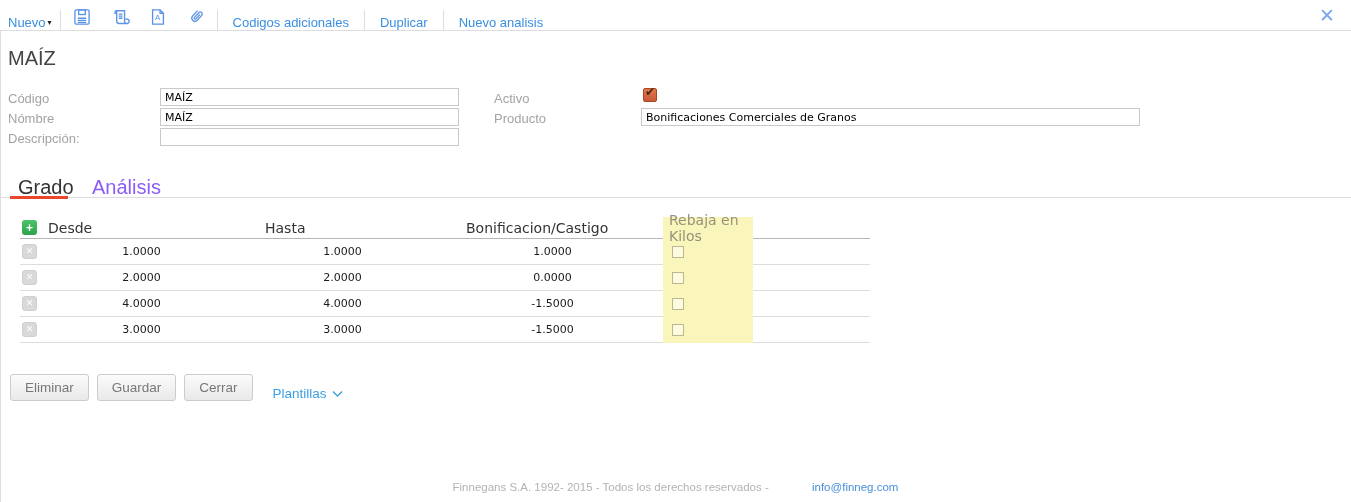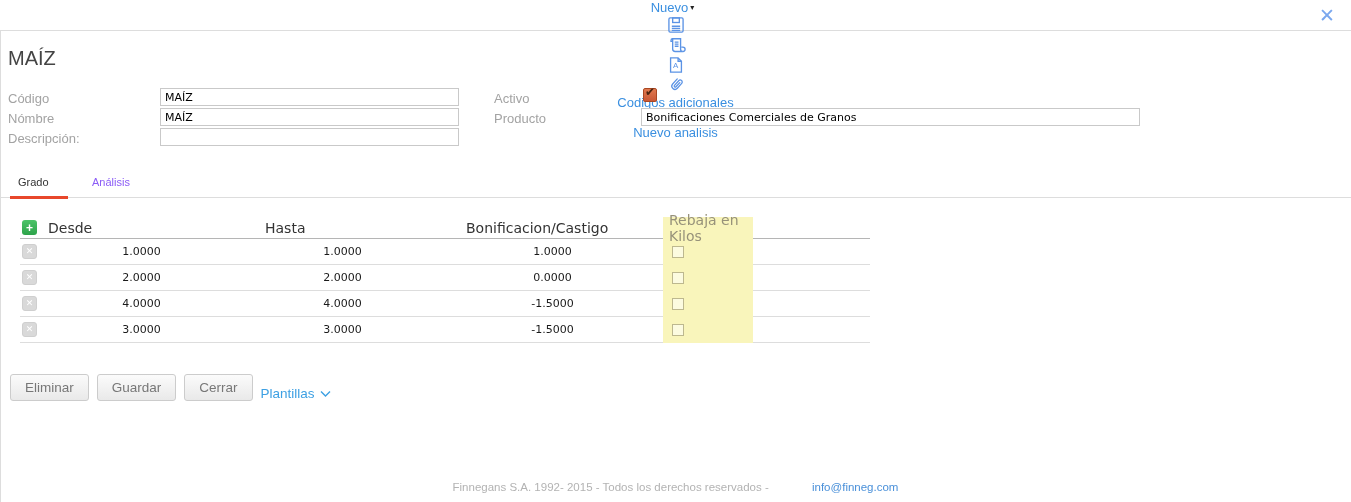--- a/index.html
+++ b/index.html
@@ -2,21 +2,21 @@
 <html><head>
 <meta charset="utf-8">
 <style>
   * { margin:0; padding:0; box-sizing:border-box; }
   html,body { background:#fff; }
   body { font-family:"Liberation Sans", sans-serif; }
   .page { position:relative; width:1351px; height:502px; background:#fff; overflow:hidden; }
 
   
   .toolbar { position:absolute; top:0; left:0; right:0; height:31px;
-             border-bottom:1px solid #ddd; display:flex; align-items:center; padding-left:0;flex-direction:column; }
+             border-bottom:1px solid #ddd; display:flex; align-items:flex-end; padding-left:8px; }
   .tb-link { color:#3a8fe0; font-size:13px; cursor:pointer; white-space:nowrap; }
   .tb-text-btn { padding:0 13px; }
   .nuevo-wrap { display:flex; align-items:center; padding-right:6px; }
   .caret { font-size:8px; color:#222; margin-left:2px; line-height:1; }
   .tb-sep { width:1px; height:20px; background:#ddd; margin:0 2px; }
   .tb-icon { width:38px; height:26px; display:flex; align-items:center; justify-content:center; cursor:pointer; }
   .tb-icon svg { display:block; }
   .close-btn { position:absolute; right:16px; top:3px; color:#7aa7ee; font-size:19px;
                cursor:pointer; line-height:24px; font-family:"DejaVu Sans", sans-serif; }
 
@@ -26,21 +26,21 @@
   .page-title { position:absolute; left:8px; top:47px; font-size:20px; color:#444; }
   .flabel { position:absolute; font-size:13px; color:#a3a3a3; }
   .inp { position:absolute; height:18px; border:1px solid #c9c9c9; background:#fff;
          font-family:"DejaVu Sans", sans-serif; font-size:11px; color:#000; padding:1px 4px; }
   .cb-orange { position:absolute; left:643px; top:88px; width:14px; height:14px; border-radius:2px;
                background:linear-gradient(#e0794f,#c95836); border:1px solid #aa4722; cursor:pointer; }
   .cb-orange .check { position:absolute; left:1px; top:-4px; font-size:12px; color:#4a2410; }
 
   
   .tabs { position:absolute; left:0; right:0; top:171px; height:27px; border-bottom:1px solid #ddd; }
-  .tab { position:absolute; top:5px; font-size:11px; cursor:pointer; }
+  .tab { position:absolute; top:5px; font-size:20px; cursor:pointer; }
   .tab-active { left:18px; color:#333; }
   .tab-inactive { left:92px; color:#8b5cf6; }
   .tab-underline { position:absolute; left:10px; bottom:-2px; width:58px; height:3px; background:#e8472b; }
 
   
   .grid { position:absolute; left:20px; top:217px; width:850px; }
   .yellow-col { position:absolute; left:643px; top:0; width:90px; height:126px; background:#f9f5bb; z-index:1; }
   .grow { display:flex; align-items:center; position:relative; }
   .ghead { height:22px; border-bottom:1px solid #b5b5b5; }
   .gdata { height:26px; border-bottom:1px solid #ddd; }
@@ -61,21 +61,21 @@
              display:flex; align-items:center; justify-content:center; line-height:1; cursor:pointer;
              font-family:"DejaVu Sans", sans-serif; }
   .cb-plain { display:block; width:12px; height:12px; margin-left:17px;
               border:1px solid #bdb88f; background:rgba(255,255,255,0.55); cursor:pointer; }
 
   
   .actions { position:absolute; left:10px; top:374px; display:flex; align-items:flex-end; }
   .btn { background:linear-gradient(#fbfbfb,#e9e9e9); border:1px solid #ccc; border-radius:3px;
          color:#777; font-size:13.5px; padding:5px 14px; margin-right:8px; cursor:pointer;
          font-family:"Liberation Sans", sans-serif; }
-  .plantillas { color:#3da0e3; font-size:13.5px; cursor:pointer;
+  .plantillas { color:#3da0e3; font-size:13.5px; margin-left:12px; cursor:pointer;
                 display:flex; align-items:center; gap:5px; }
 
   
   .footer { position:absolute; left:0; right:0; top:481px; text-align:center;
             font-size:11.5px; color:#b3b3b3; }
   .footer a { color:#4a90d9; text-decoration:none; cursor:pointer;padding-left:40px; }
 </style>
 </head>
 <body>
 

